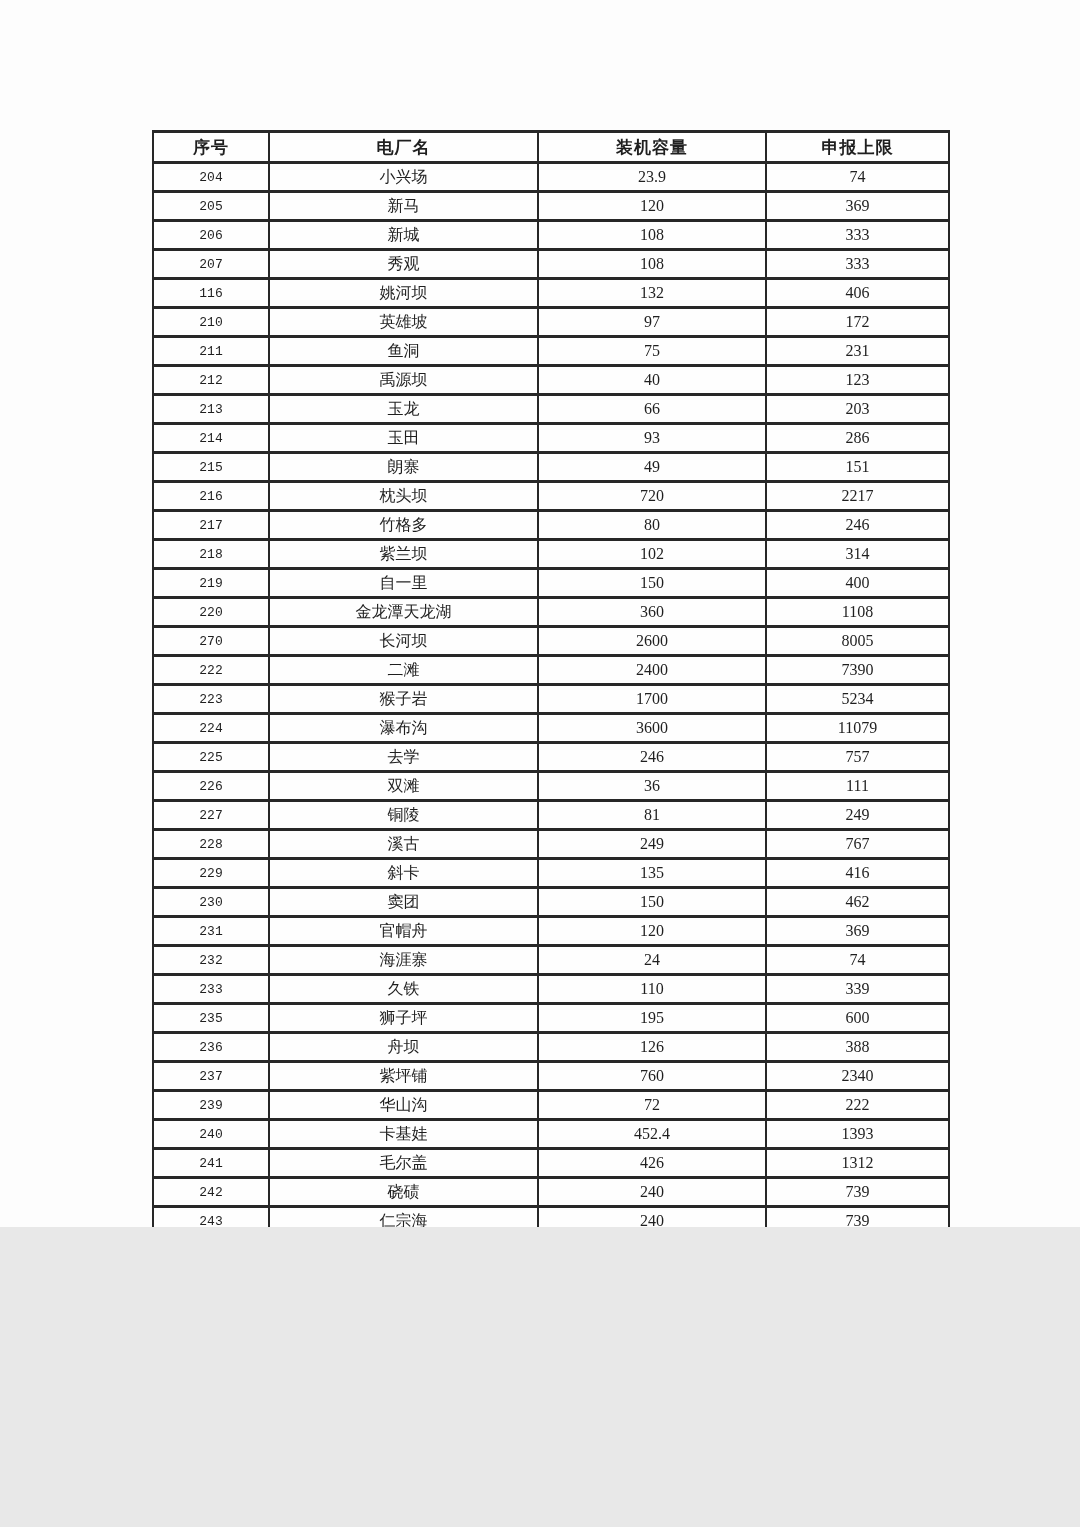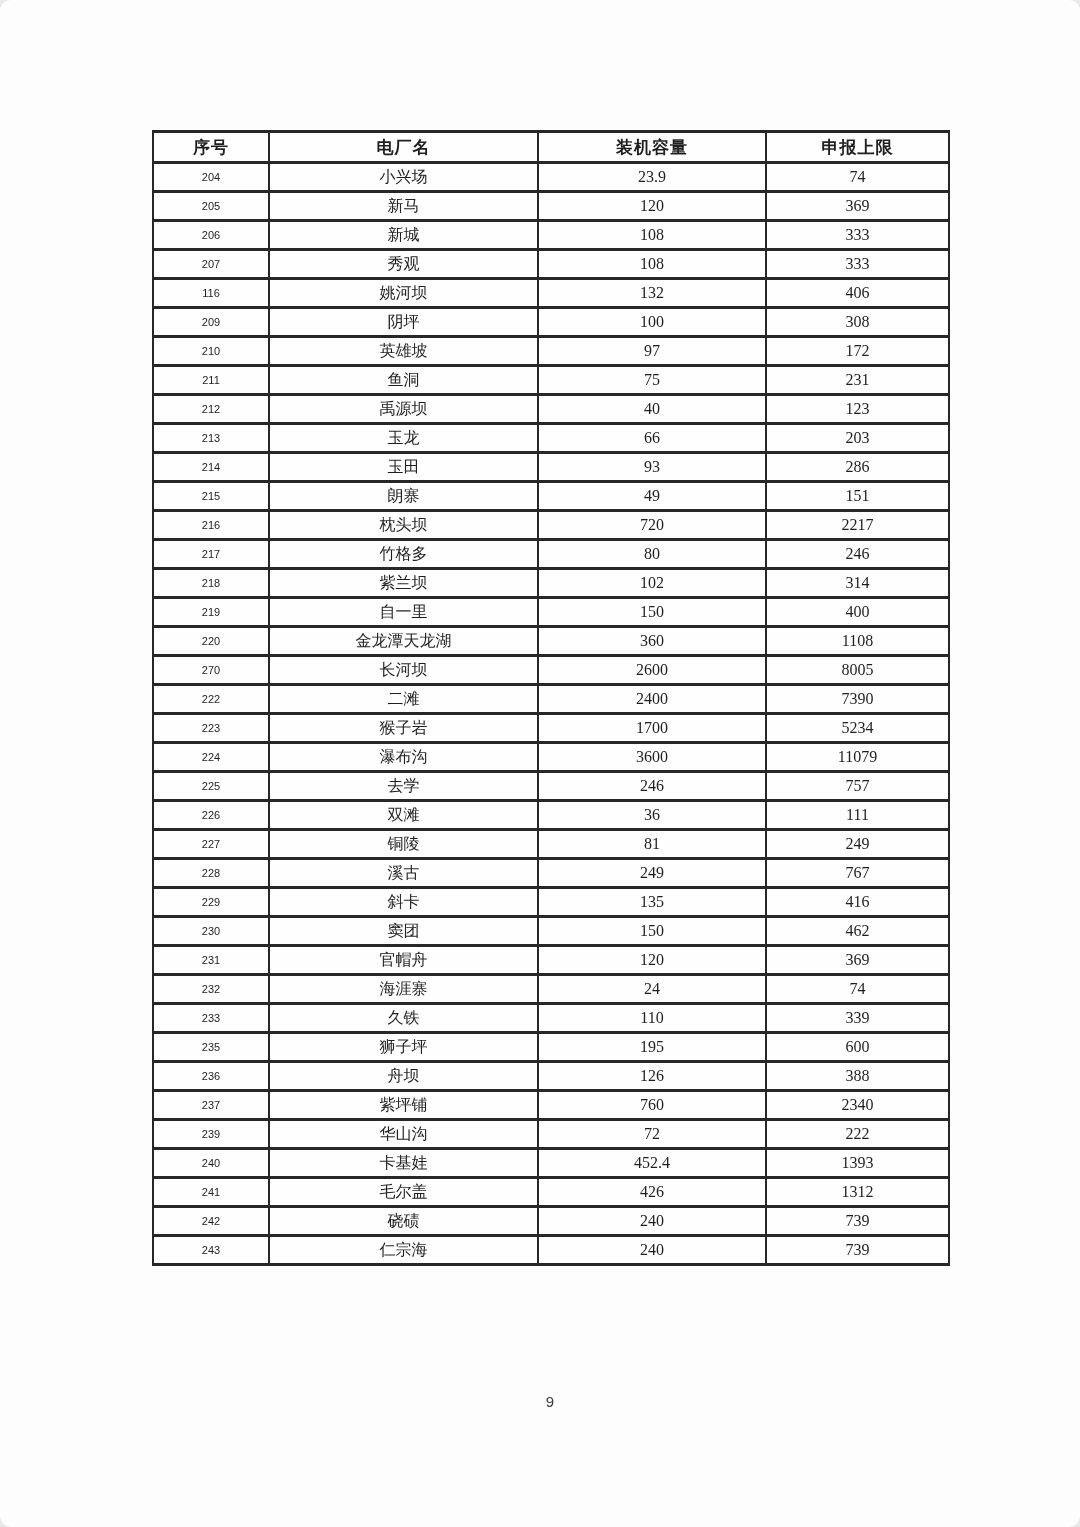--- a/index.html
+++ b/index.html
@@ -3,27 +3,26 @@
 <meta charset="utf-8">
 <style>
   html, body {
     margin: 0;
     padding: 0;
     background: #e8e8e8;
   }
   .page {
     position: relative;
     width: 1080px;
-    height: 1527px;
+    height: 1227px;
     margin: 0 auto;
     background: #fdfdfd;
     overflow: hidden;
     font-family: "Liberation Serif", "DejaVu Serif", serif;
     color: #1f1f1f;
-    border-radius: 11px;
   }
   table.plant-table {
     position: absolute;
     left: 152px;
     top: 130px;
     width: 796px;
     border-collapse: collapse;
     table-layout: fixed;
     background: #fefefe;
   }
@@ -47,22 +46,22 @@
     font-size: 17px;
     font-weight: bold;
     letter-spacing: 1px;
   }
   .plant-table td {
     height: 26px;
     font-size: 16px;
     font-weight: normal;
   }
   .plant-table td.serial {
-    font-family: Liberation Sans, sans-serif;
-    font-size: 11px;
+    font-family: Liberation Mono, monospace;
+    font-size: 13px;
   }
   .page-number {
     position: absolute;
     top: 1393px;
     left: 152px;
     width: 796px;
     text-align: center;
     font-size: 15px;
     font-family: "Liberation Sans", "DejaVu Sans", sans-serif;
     color: #3a3a3a;
@@ -113,26 +112,20 @@
           <td>108</td>
           <td>333</td>
         </tr>
         <tr>
           <td class="serial">116</td>
           <td>姚河坝</td>
           <td>132</td>
           <td>406</td>
         </tr>
         <tr>
-          <td class="serial">209</td>
-          <td>阴坪</td>
-          <td>100</td>
-          <td>308</td>
-        </tr>
-        <tr>
           <td class="serial">210</td>
           <td>英雄坡</td>
           <td>97</td>
           <td>172</td>
         </tr>
         <tr>
           <td class="serial">211</td>
           <td>鱼洞</td>
           <td>75</td>
           <td>231</td>

